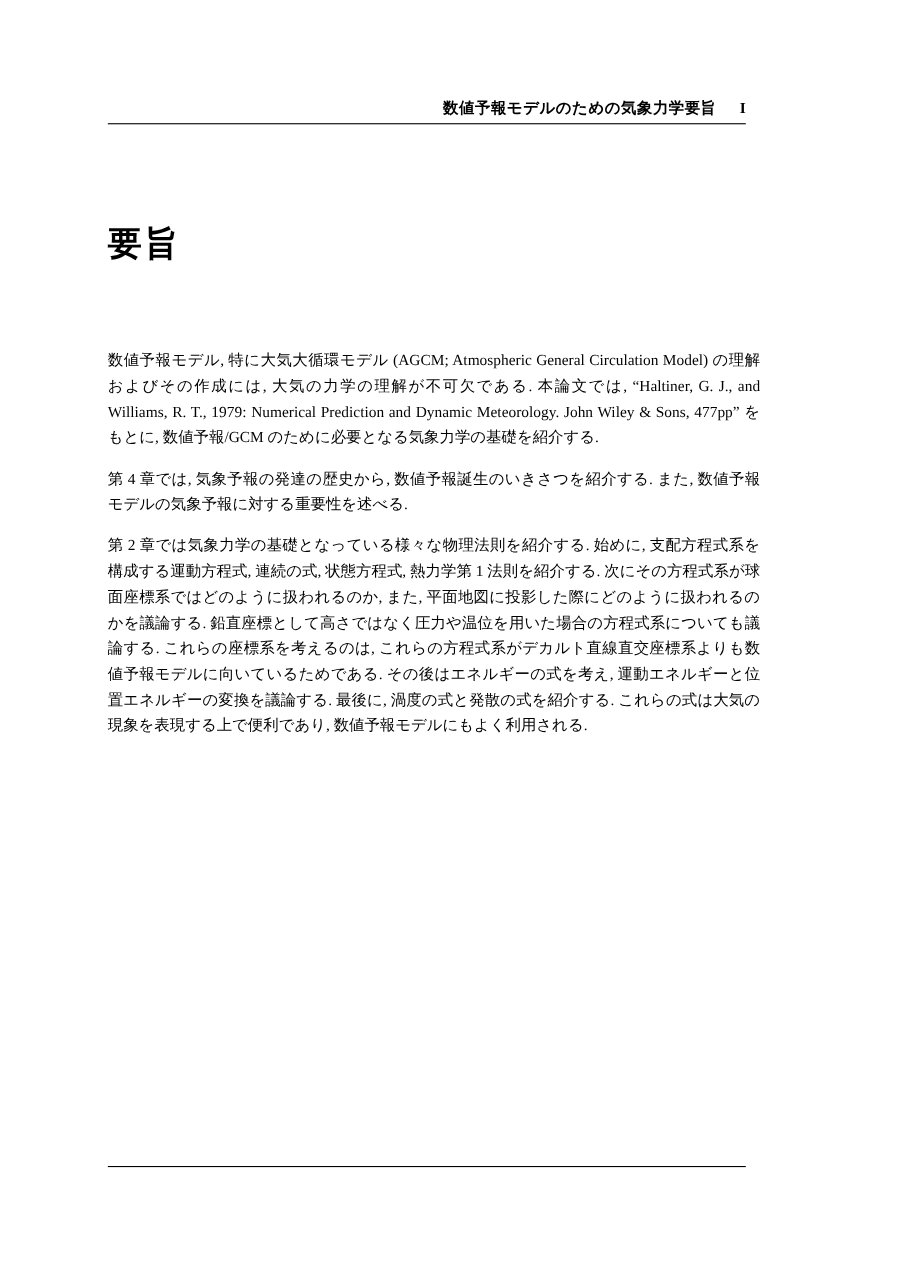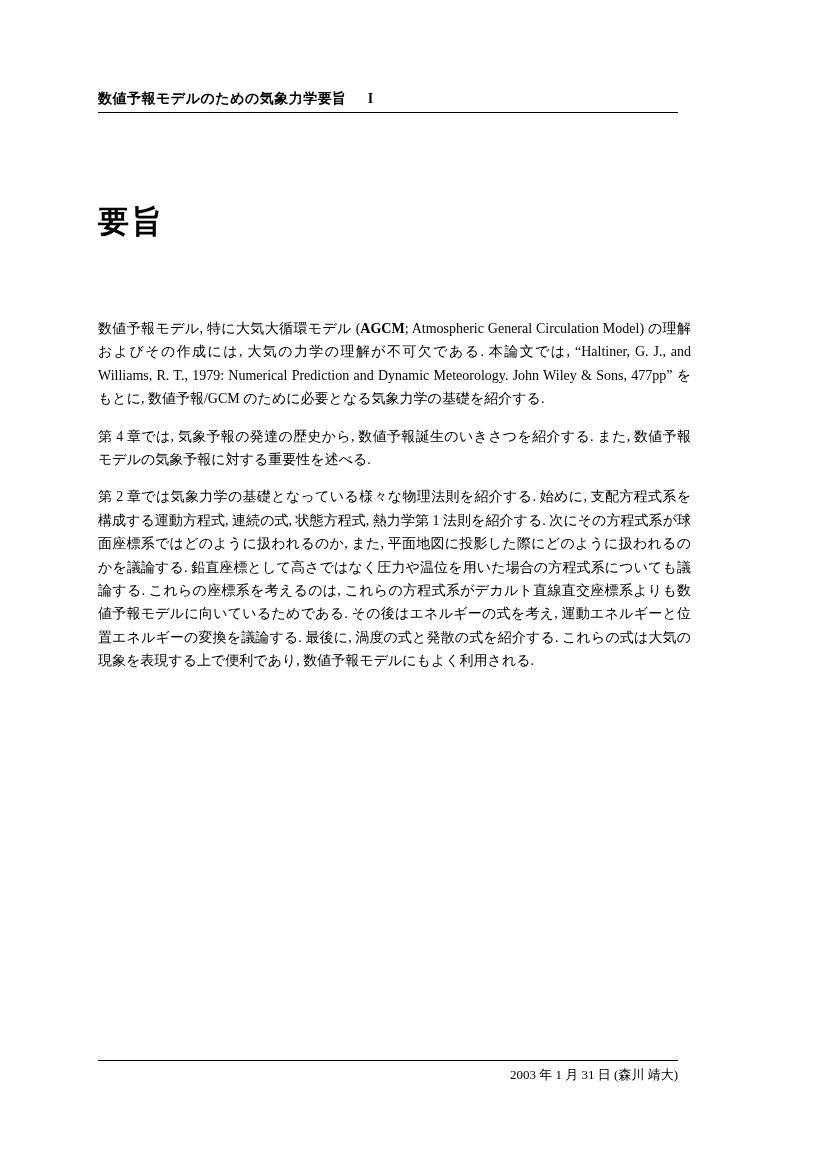--- a/index.html
+++ b/index.html
@@ -14,21 +14,21 @@
     font-family: "Liberation Serif", "DejaVu Serif", serif;
     overflow: hidden;
   }
   
   .running-header {
     position: absolute;
     left: 98px;
     top: 90px;
     width: 580px;
     display: flex;
-    justify-content: flex-start;
+    justify-content: flex-end;
     align-items: baseline;
   }
   .header-left {
     font-family: "Liberation Sans", "DejaVu Sans", sans-serif;
     font-weight: bold;
     font-size: 14px;
     letter-spacing: 0.5px;
   }
   .header-right { display: flex; align-items: baseline; gap: 22px; }
   .header-section {
@@ -64,21 +64,21 @@
     position: absolute;
     left: 98px;
     top: 317px;
     width: 593px;
     font-size: 14px;
     line-height: 23.4px;
     text-align: justify;
   }
   .doc-body p { margin: 0 0 14px 0; }
   .doc-body p:last-child { margin-bottom: 0; }
-  .seg-b  { font-weight: bold; margin-top: 33px; }
+  .seg-b  { font-weight: normal; margin-top: 33px; }
   .seg-i  { }
   
   .footer-rule {
     position: absolute;
     left: 98px;
     top: 1060px;
     width: 580px;
     height: 0;
     border-top: 1px solid #000000;
   }
@@ -108,17 +108,14 @@
   <h1 class="doc-title">要旨</h1>
 
   <main class="doc-body">
 
   <p><span>数値予報モデル, 特に大気大循環モデル (</span><span class="seg-b">AGCM</span><span>; </span><span class="seg-i">Atmospheric General Circulation Model</span><span>) の理解およびその作成には, 大気の力学の理解が不可欠である. 本論文では, “Haltiner, G. J., and Williams, R. T., 1979: </span><span class="seg-i">Numerical Prediction and Dynamic Meteorology.</span><span> John Wiley &amp; Sons, 477pp” をもとに, 数値予報/GCM のために必要となる気象力学の基礎を紹介する.</span></p>
       <p><span>第 4 章では, 気象予報の発達の歴史から, 数値予報誕生のいきさつを紹介する. また, 数値予報モデルの気象予報に対する重要性を述べる.</span></p>
       <p><span>第 2 章では気象力学の基礎となっている様々な物理法則を紹介する. 始めに, 支配方程式系を構成する運動方程式, 連続の式, 状態方程式, 熱力学第 1 法則を紹介する. 次にその方程式系が球面座標系ではどのように扱われるのか, また, 平面地図に投影した際にどのように扱われるのかを議論する. 鉛直座標として高さではなく圧力や温位を用いた場合の方程式系についても議論する. これらの座標系を考えるのは, これらの方程式系がデカルト直線直交座標系よりも数値予報モデルに向いているためである. その後はエネルギーの式を考え, 運動エネルギーと位置エネルギーの変換を議論する. 最後に, 渦度の式と発散の式を紹介する. これらの式は大気の現象を表現する上で便利であり, 数値予報モデルにもよく利用される.</span></p>
     </main>
 
   <div class="footer-rule"></div>
-  <footer class="page-footer">
-    <span>2003 年 1 月 31 日 (森川 靖大)</span>
-  </footer>
 
 </div>
 
 </body></html>

